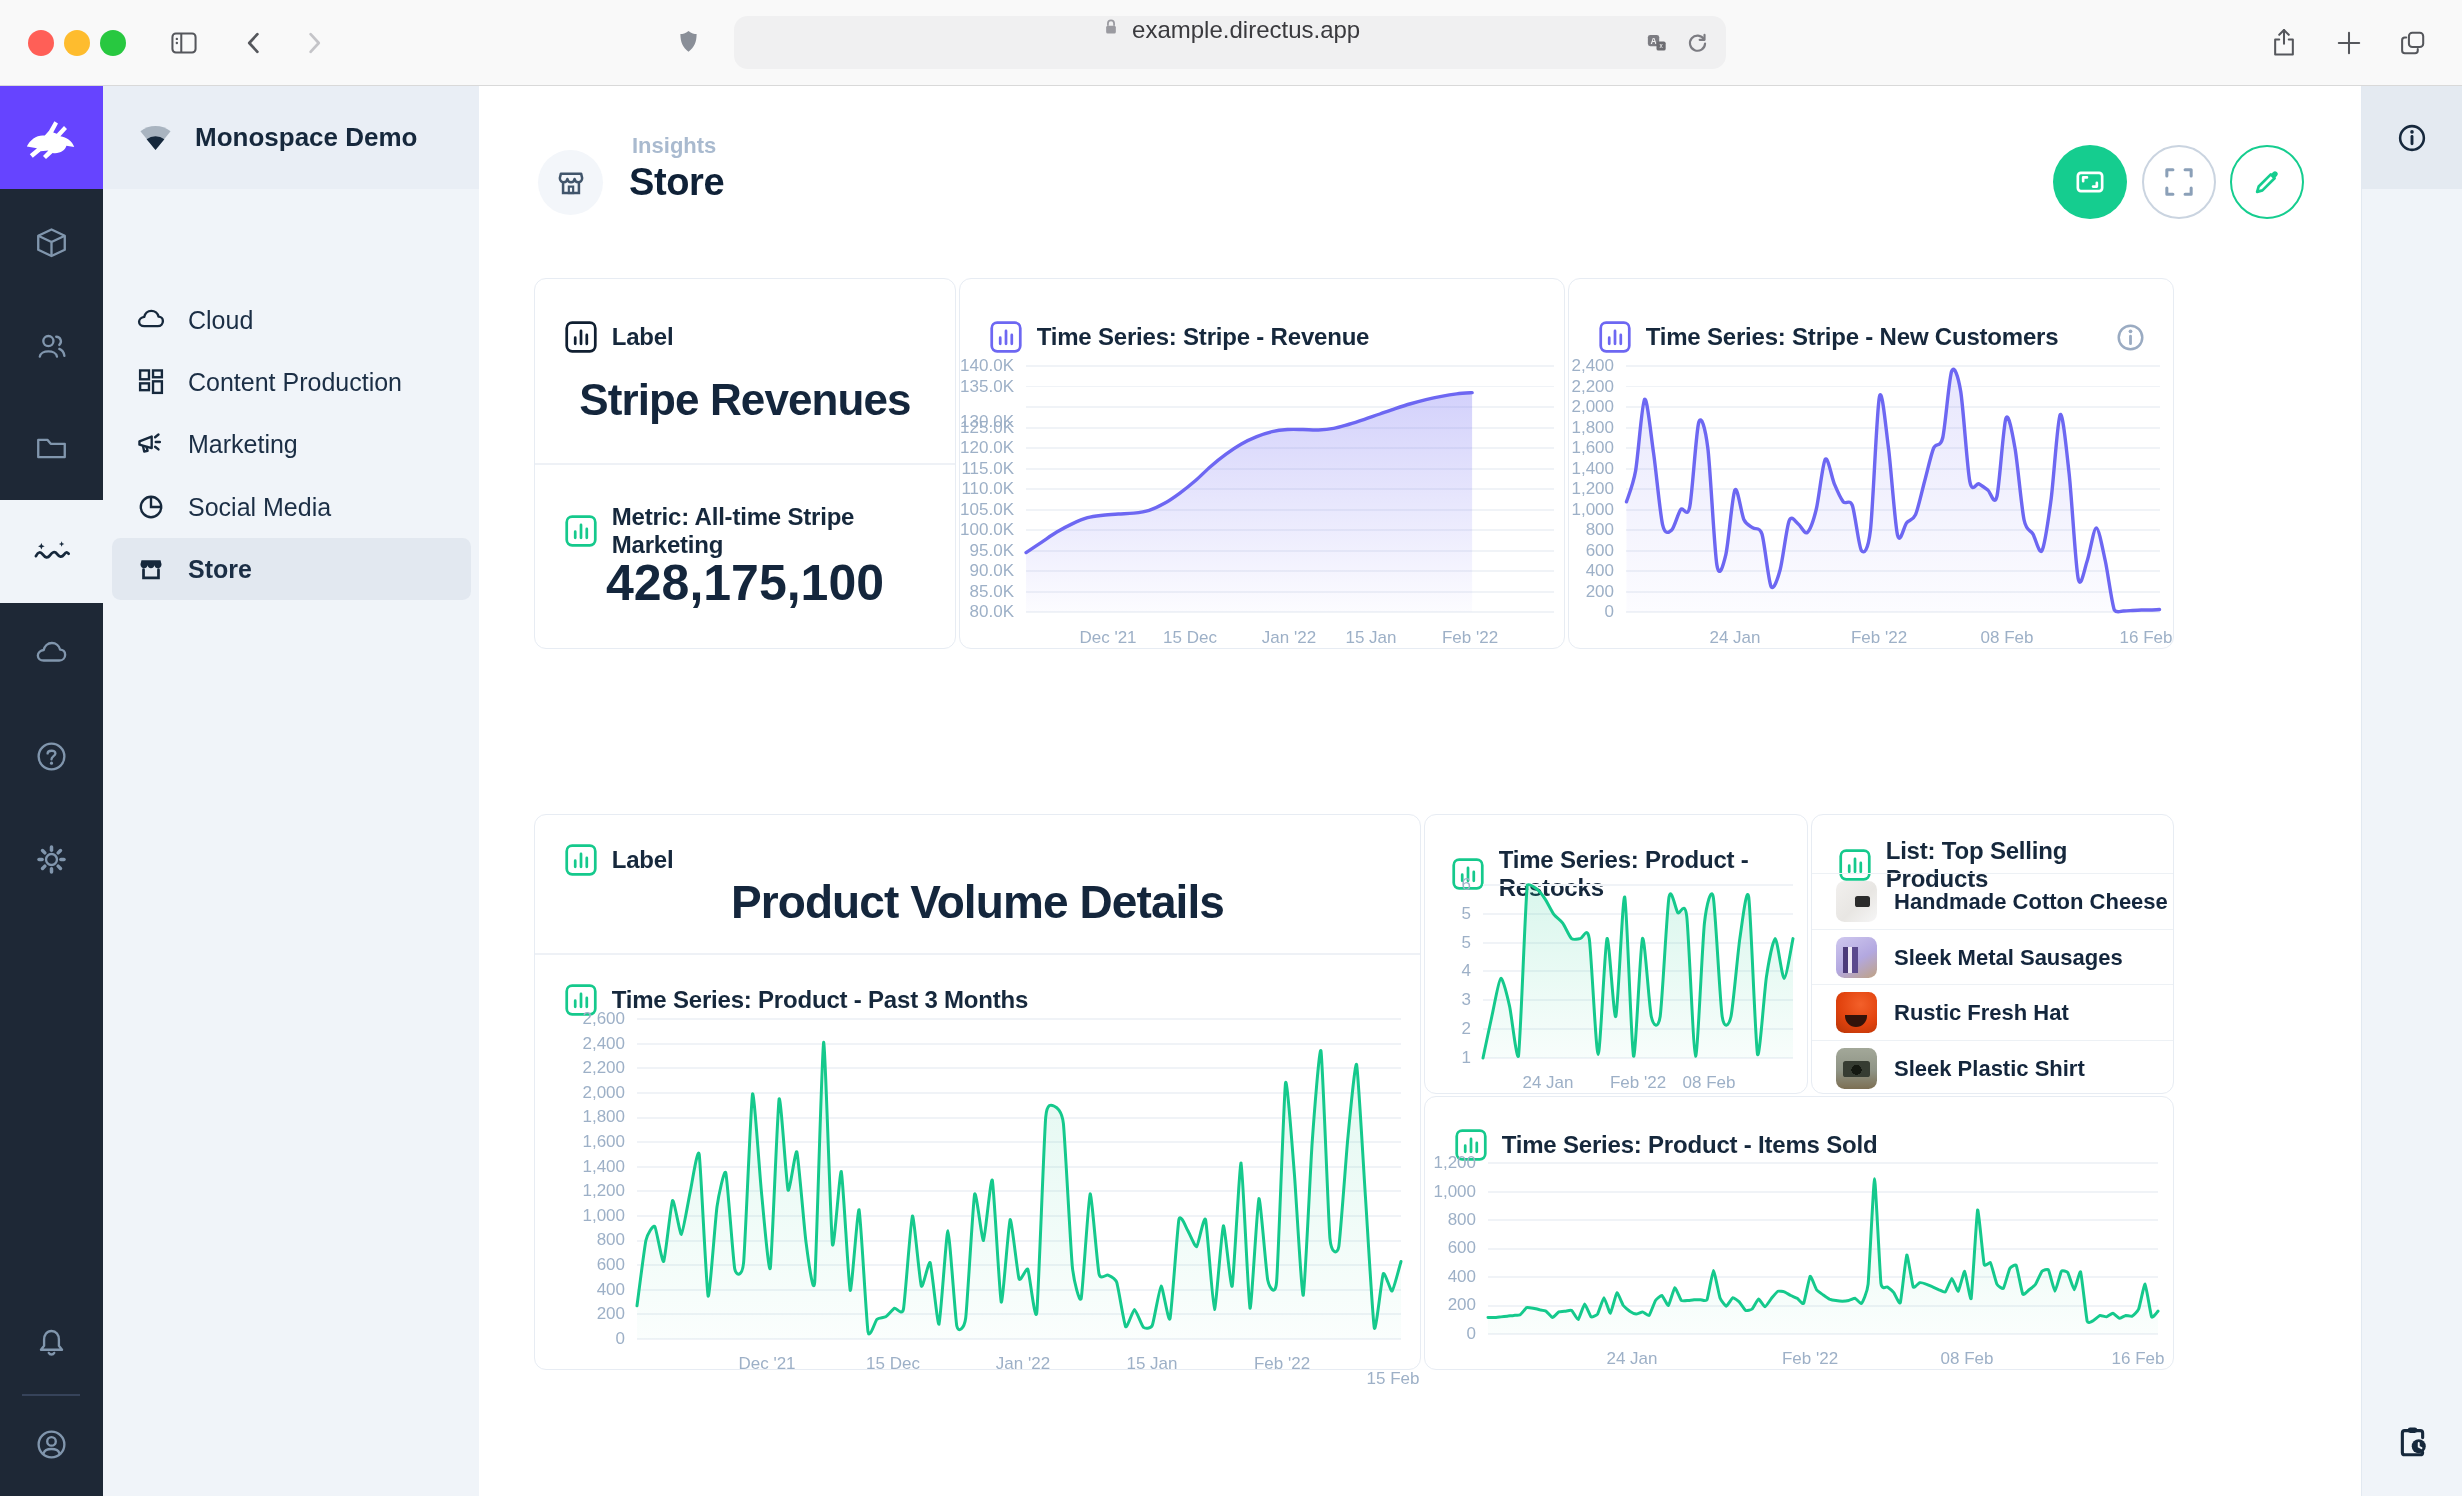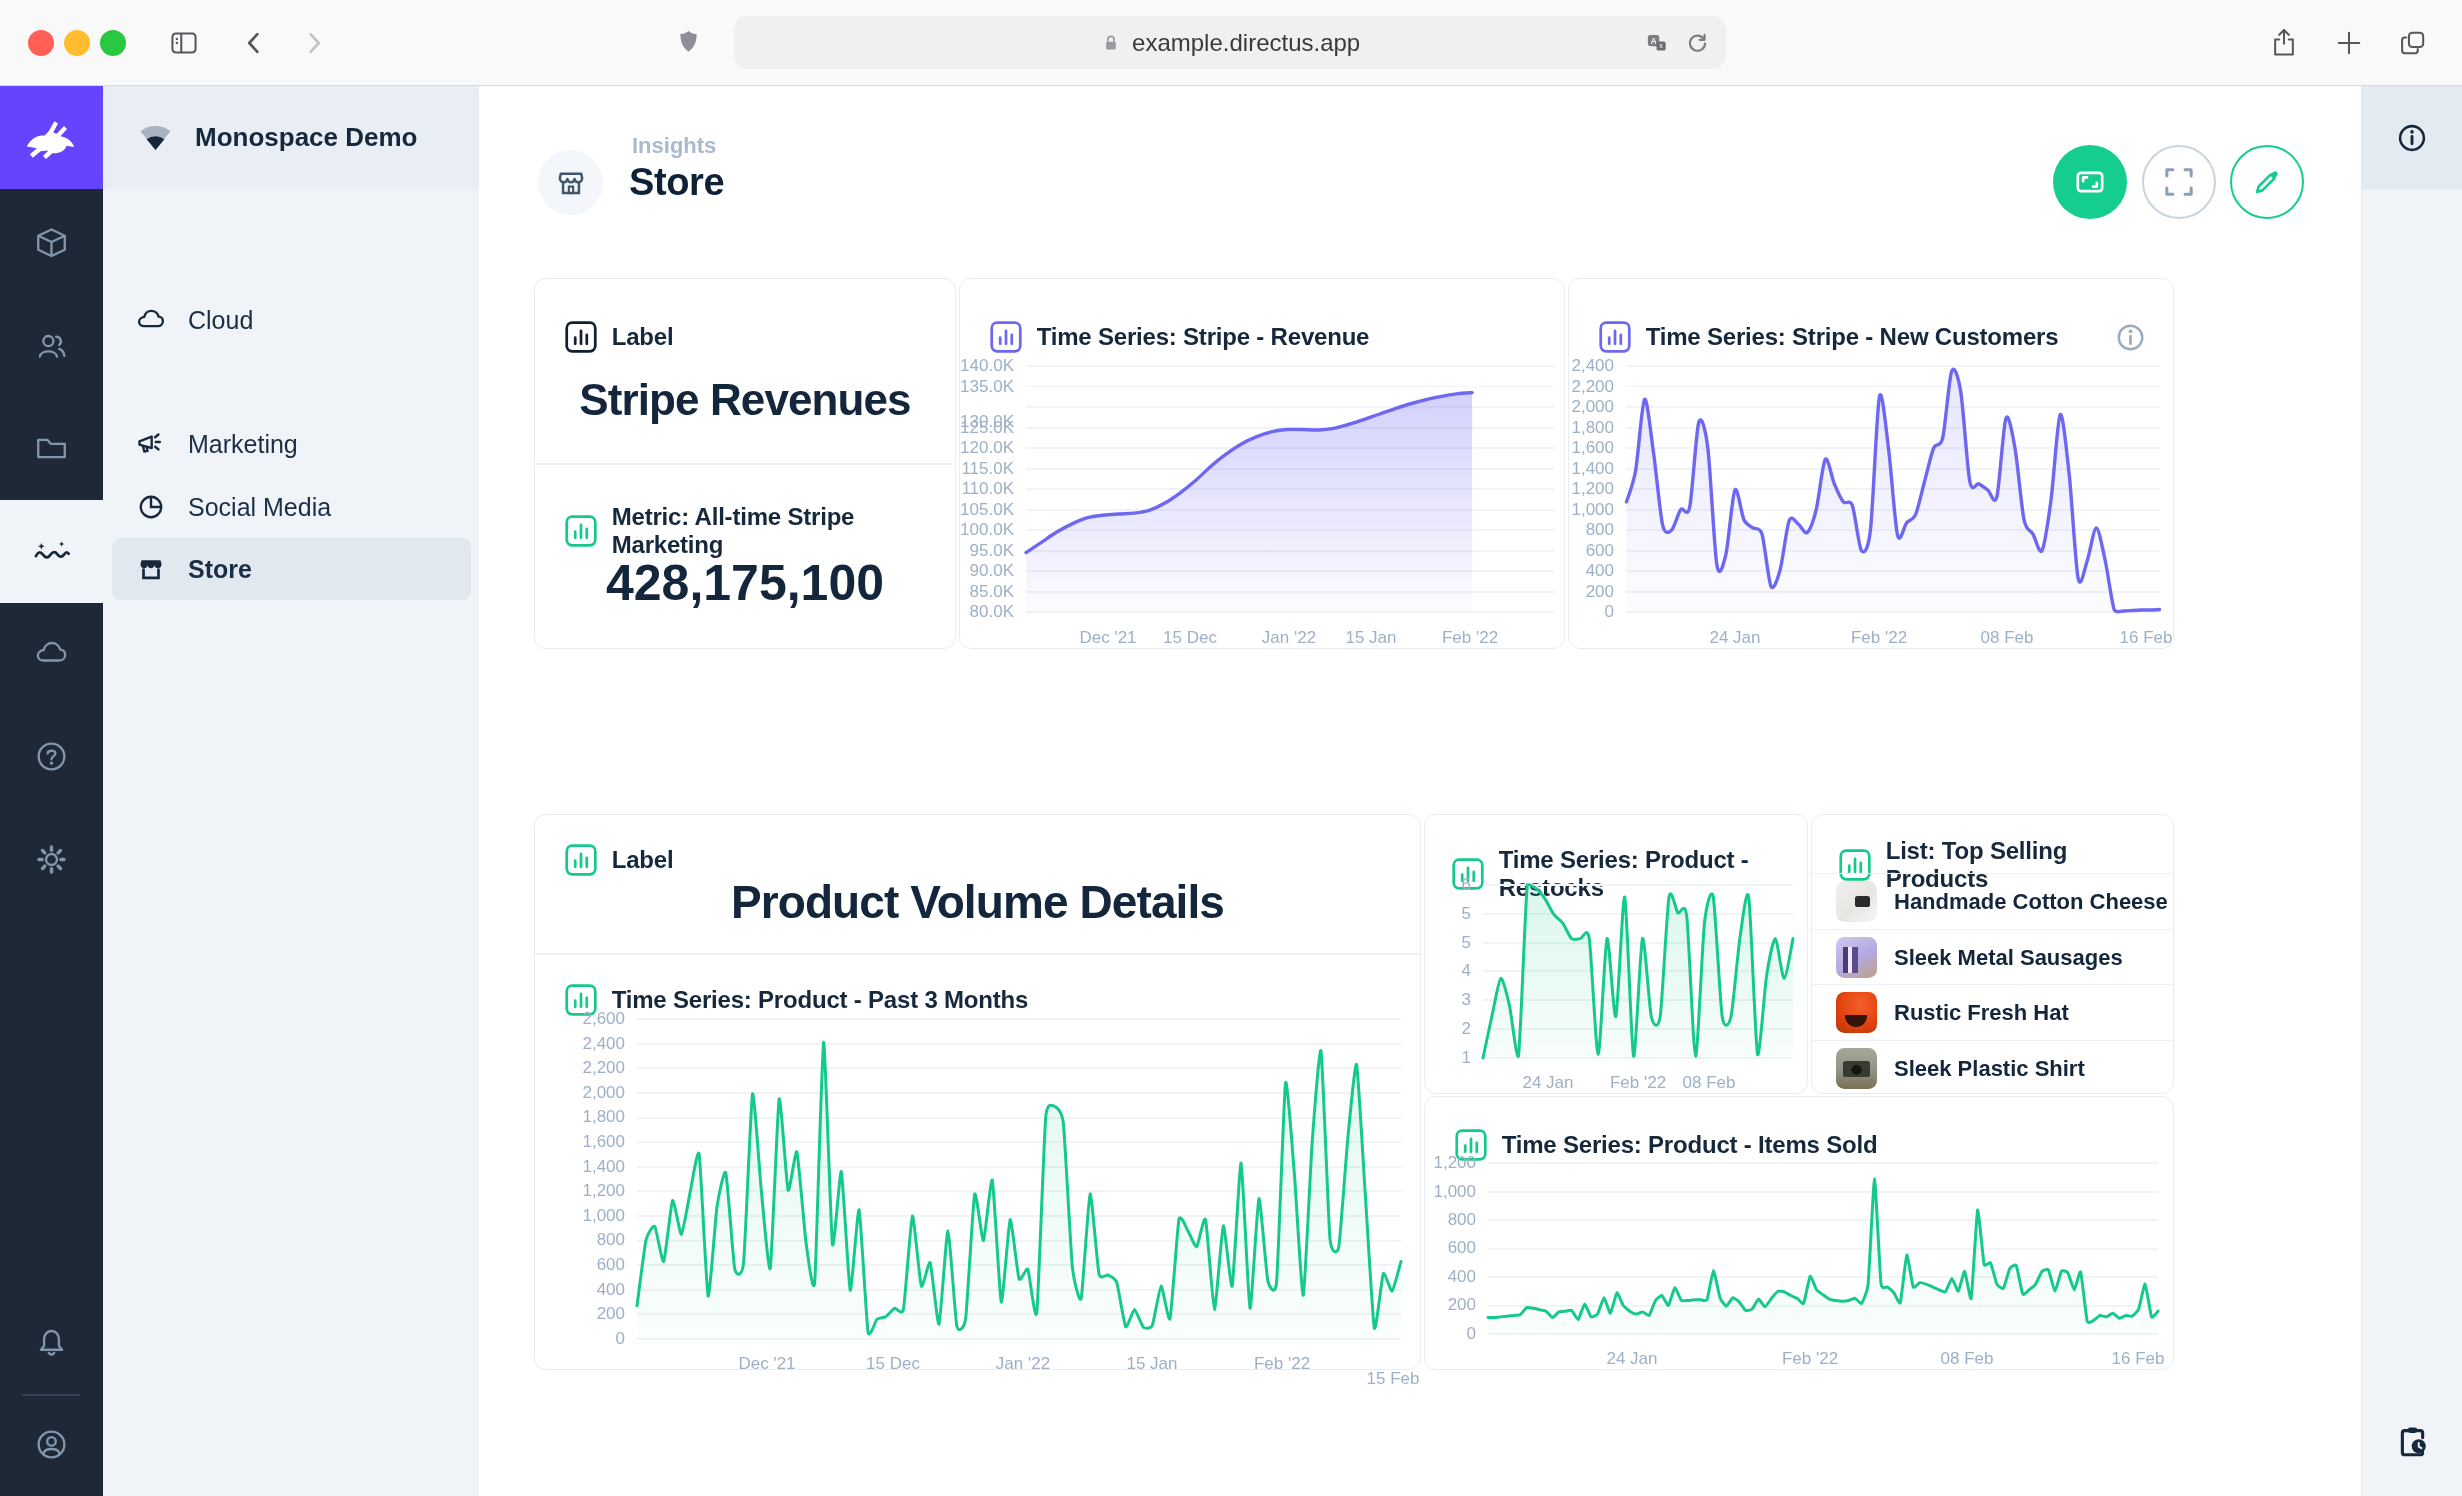--- a/index.html
+++ b/index.html
@@ -8,21 +8,21 @@
   svg{display:block;}
 
   
   #toolbar{position:absolute;left:0;top:0;width:2462px;height:85px;background:#f9f9f9;border-bottom:0.9px solid #d9d9d9;}
   .tl{position:absolute;top:30px;width:26px;height:26px;border-radius:50%;}
   #tl-close{left:28px;background:#ff5f57;}
   #tl-min{left:64px;background:#febc2e;}
   #tl-max{left:100px;background:#28c840;}
   .tb-icon{position:absolute;top:26px;width:34px;height:34px;color:#55575c;}
   #url-pill{position:absolute;left:734px;top:16.2px;width:992px;height:53px;border-radius:13.7px;background:#f0f0f1;}
-  #url-text{position:absolute;left:0;right:0;top:0;bottom:0;display:flex;align-items:center;justify-content:center;gap:10.3px;
+  #url-text{position:absolute;left:0;right:0;top:0;bottom:0;display:flex;justify-content:center;gap:10.3px;
             font-size:24px;color:#3a3a3e;}
   #url-text svg{width:22px;height:22px;color:#9a9aa0;}
   .pill-right{position:absolute;top:13px;width:27px;height:27px;color:#7c7c82;}
 
   
   #module-bar{position:absolute;left:0;top:86px;width:103px;height:1410px;background:#1e2836;}
   #logo-tile{position:absolute;left:0;top:0;width:103px;height:103px;background:#6644ff;display:flex;align-items:center;justify-content:center;}
   .mod-item{position:absolute;left:0;width:103px;height:103px;display:flex;align-items:center;justify-content:center;color:#8196ad;}
   .mod-item.active{background:#f0f4f9;color:#16283c;}
   .mod-item svg{width:39px;height:39px;}
@@ -245,20 +245,31 @@
       <path d="M22 36 L12 24 A 16 16 0 0 1 32 24 Z" fill="#16283c"></path>
     </svg>
     <span class="proj-label">Monospace Demo</span>
   </div>
 
   <div class="nav-item" style="top:203px">
     <svg viewBox="0 0 100 100">
       <path d="M30 68 H70 C79 68 85 61 85 53 C85 45 79 40 72 40 C70 30 61 23 51 23 C40 23 32 31 30 41 C22 42 15 48 15 55 C15 62 21 68 30 68 Z" fill="none" stroke="#16283c" stroke-width="7" stroke-linejoin="round"></path>
     </svg>
     <span class="nav-label">Cloud</span>
+  </div>
+  <div class="nav-item" style="top:265px">
+    <svg viewBox="0 0 100 100">
+      <g fill="none" stroke="#16283c" stroke-width="7">
+        <rect x="18" y="16" width="26" height="26"></rect>
+          <rect x="56" y="16" width="26" height="20"></rect>
+        <rect x="18" y="54" width="26" height="20"></rect>
+          <rect x="56" y="48" width="26" height="34"></rect>
+      </g>
+    </svg>
+    <span class="nav-label">Content Production</span>
   </div>
   <div class="nav-item" style="top:327px">
     <svg viewBox="0 0 100 100">
       <path d="M16 42 L52 28 V62 L16 52 Z" fill="none" stroke="#16283c" stroke-width="7" stroke-linejoin="round"></path>
       <path d="M26 54 L30 72 L40 70 L36 56" fill="none" stroke="#16283c" stroke-width="7" stroke-linejoin="round"></path>
       <path d="M62 30 L72 22 M64 44 L76 44 M62 58 L72 66" stroke="#16283c" stroke-width="7" stroke-linecap="round"></path>
     </svg>
     <span class="nav-label">Marketing</span>
   </div>
   <div class="nav-item" style="top:390px">

